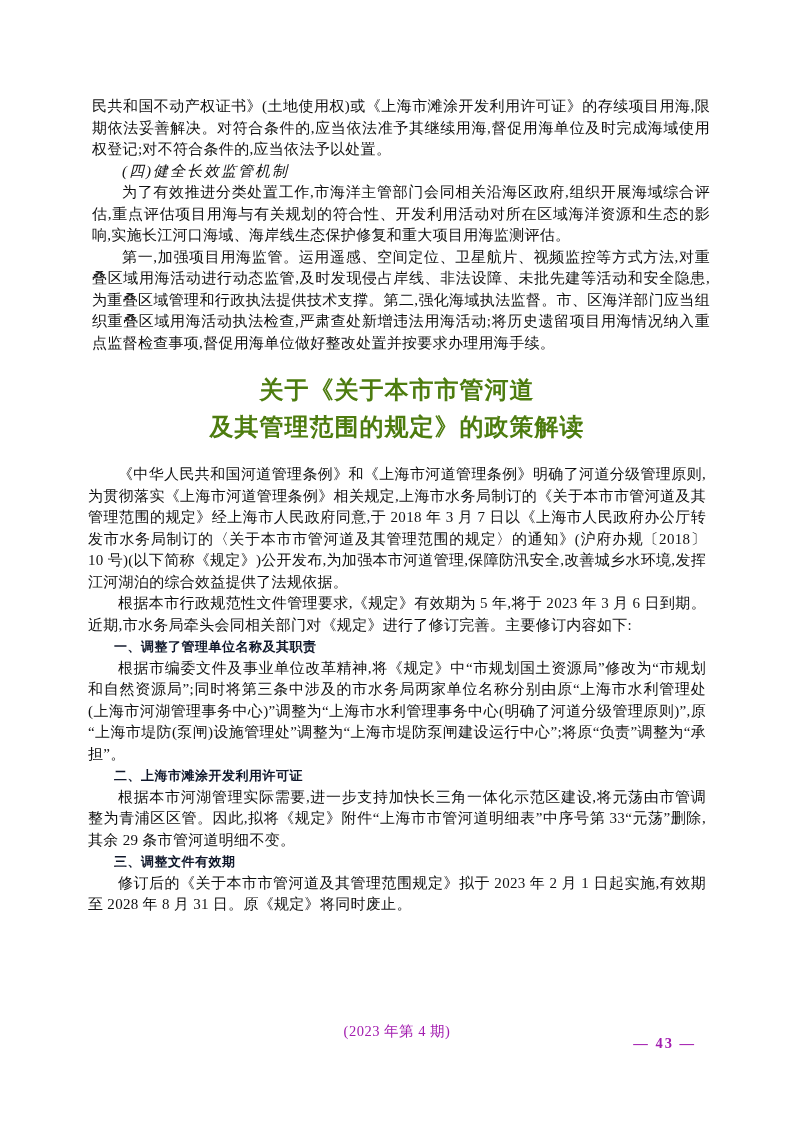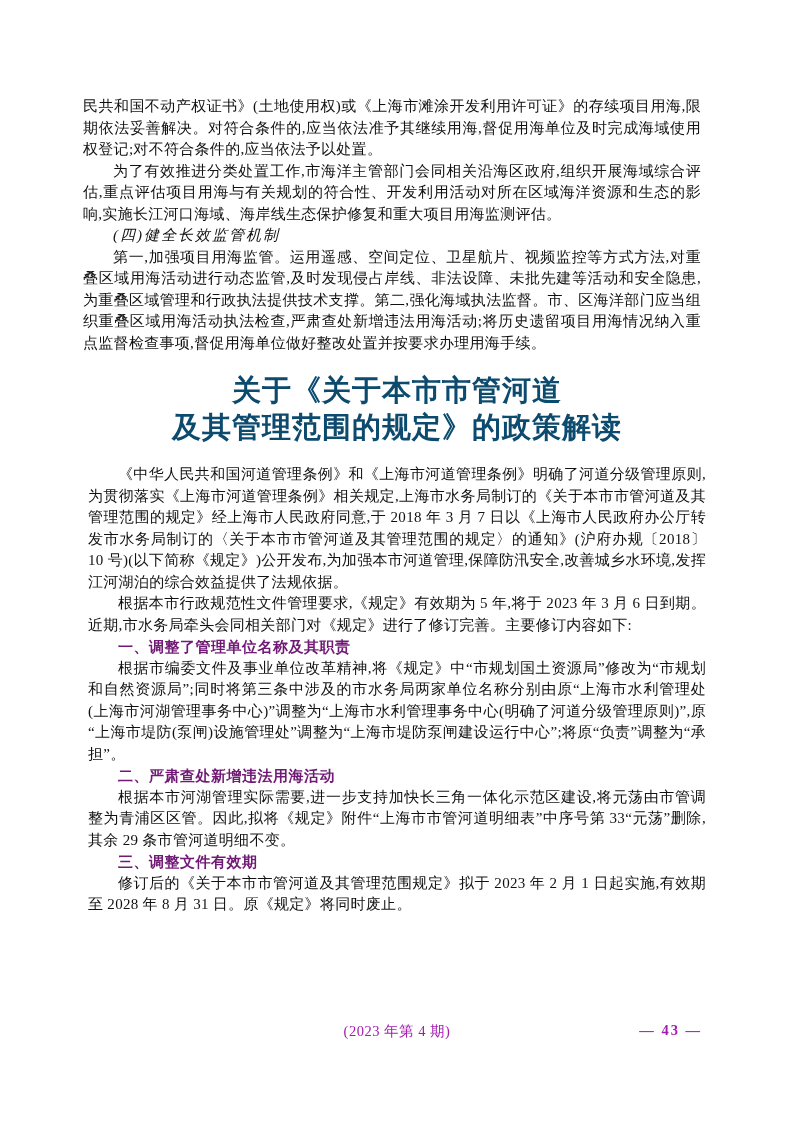--- a/index.html
+++ b/index.html
@@ -12,106 +12,107 @@
     overflow: hidden;
   }
   .page {
     position: absolute;
     left: 0; top: 0;
     width: 793px; height: 1122px;
     background: #ffffff;
   }
   .content-top {
     position: absolute;
-    left: 83px; top: 96px;
+    left: 92px; top: 96px;
     width: 618px;
   }
   .para {
     font-size: 15px;
     line-height: 21.5px;
     text-align: justify;
     letter-spacing: 0.3px;
   }
   .indent { text-indent: 2em; }
   .kai {
     font-style: italic;
     letter-spacing: 2px;
   }
   .doc-title {
     position: absolute;
     left: 88px; top: 372px;
     width: 618px;
     text-align: center;
     font-family: "Liberation Serif", serif;
     font-weight: bold;
-    font-size: 29px;
+    font-size: 24px;
     line-height: 37px;
     letter-spacing: 1px;
-    color: #0c4a6e;
+    color: #4d7c0f;
   }
   .article-body {
     position: absolute;
     left: 88px; top: 464px;
     width: 618px;
   }
   .section-heading {
     font-family: "Liberation Sans", sans-serif;
     font-weight: bold;
-    font-size: 15px;
+    font-size: 13px;
     line-height: 21.5px;
     text-indent: 2em;
     letter-spacing: 0.5px;
-    color: #701a75;
+    color: #0f172a;
   }
   .footer {
     position: absolute;
     left: 88px; top: 1022px;
     width: 618px;
     height: 20px;
     font-size: 14.5px;
     color: #a21caf;
   }
   .footer-issue {
     position: absolute;
     left: 0; right: 0;
     text-align: center;
     letter-spacing: 0.5px;
   }
   .footer-page {
     position: absolute;
-    right: 4px;
+    right: 10px;
     font-weight: bold;
     letter-spacing: 2px;
+    margin-top: 13px;
   }
 </style>
 </head>
 <body>
 
 <div class="page">
 
   <div class="content-top">
     <p class="para">民共和国不动产权证书》(土地使用权)或《上海市滩涂开发利用许可证》的存续项目用海,限期依法妥善解决。对符合条件的,应当依法准予其继续用海,督促用海单位及时完成海域使用权登记;对不符合条件的,应当依法予以处置。</p>
+    <p class="para indent kai">(四)健全长效监管机制</p>
     <p class="para indent">为了有效推进分类处置工作,市海洋主管部门会同相关沿海区政府,组织开展海域综合评估,重点评估项目用海与有关规划的符合性、开发利用活动对所在区域海洋资源和生态的影响,实施长江河口海域、海岸线生态保护修复和重大项目用海监测评估。</p>
-    <p class="para indent kai">(四)健全长效监管机制</p>
     <p class="para indent">第一,加强项目用海监管。运用遥感、空间定位、卫星航片、视频监控等方式方法,对重叠区域用海活动进行动态监管,及时发现侵占岸线、非法设障、未批先建等活动和安全隐患,为重叠区域管理和行政执法提供技术支撑。第二,强化海域执法监督。市、区海洋部门应当组织重叠区域用海活动执法检查,严肃查处新增违法用海活动;将历史遗留项目用海情况纳入重点监督检查事项,督促用海单位做好整改处置并按要求办理用海手续。</p>
   </div>
 
   <h1 class="doc-title">
     <span>关于《关于本市市管河道</span><br>
     <span>及其管理范围的规定》的政策解读</span>
   </h1>
 
   <div class="article-body">
     <p class="para indent">《中华人民共和国河道管理条例》和《上海市河道管理条例》明确了河道分级管理原则,为贯彻落实《上海市河道管理条例》相关规定,上海市水务局制订的《关于本市市管河道及其管理范围的规定》经上海市人民政府同意,于 2018 年 3 月 7 日以《上海市人民政府办公厅转发市水务局制订的〈关于本市市管河道及其管理范围的规定〉的通知》(沪府办规〔2018〕10 号)(以下简称《规定》)公开发布,为加强本市河道管理,保障防汛安全,改善城乡水环境,发挥江河湖泊的综合效益提供了法规依据。</p>
     <p class="para indent">根据本市行政规范性文件管理要求,《规定》有效期为 5 年,将于 2023 年 3 月 6 日到期。近期,市水务局牵头会同相关部门对《规定》进行了修订完善。主要修订内容如下:</p>
 
     <h2 class="section-heading">一、调整了管理单位名称及其职责</h2>
     <p class="para indent">根据市编委文件及事业单位改革精神,将《规定》中“市规划国土资源局”修改为“市规划和自然资源局”;同时将第三条中涉及的市水务局两家单位名称分别由原“上海市水利管理处(上海市河湖管理事务中心)”调整为“上海市水利管理事务中心(明确了河道分级管理原则)”,原“上海市堤防(泵闸)设施管理处”调整为“上海市堤防泵闸建设运行中心”;将原“负责”调整为“承担”。</p>
 
-    <h2 class="section-heading">二、严肃查处新增违法用海活动</h2>
+    <h2 class="section-heading">二、上海市滩涂开发利用许可证</h2>
     <p class="para indent">根据本市河湖管理实际需要,进一步支持加快长三角一体化示范区建设,将元荡由市管调整为青浦区区管。因此,拟将《规定》附件“上海市市管河道明细表”中序号第 33“元荡”删除,其余 29 条市管河道明细不变。</p>
 
     <h2 class="section-heading">三、调整文件有效期</h2>
     <p class="para indent">修订后的《关于本市市管河道及其管理范围规定》拟于 2023 年 2 月 1 日起实施,有效期至 2028 年 8 月 31 日。原《规定》将同时废止。</p>
   </div>
 
   <div class="footer">
     <span class="footer-issue">(2023 年第 4 期)</span>
     <span class="footer-page">— 43 —</span>
   </div>

